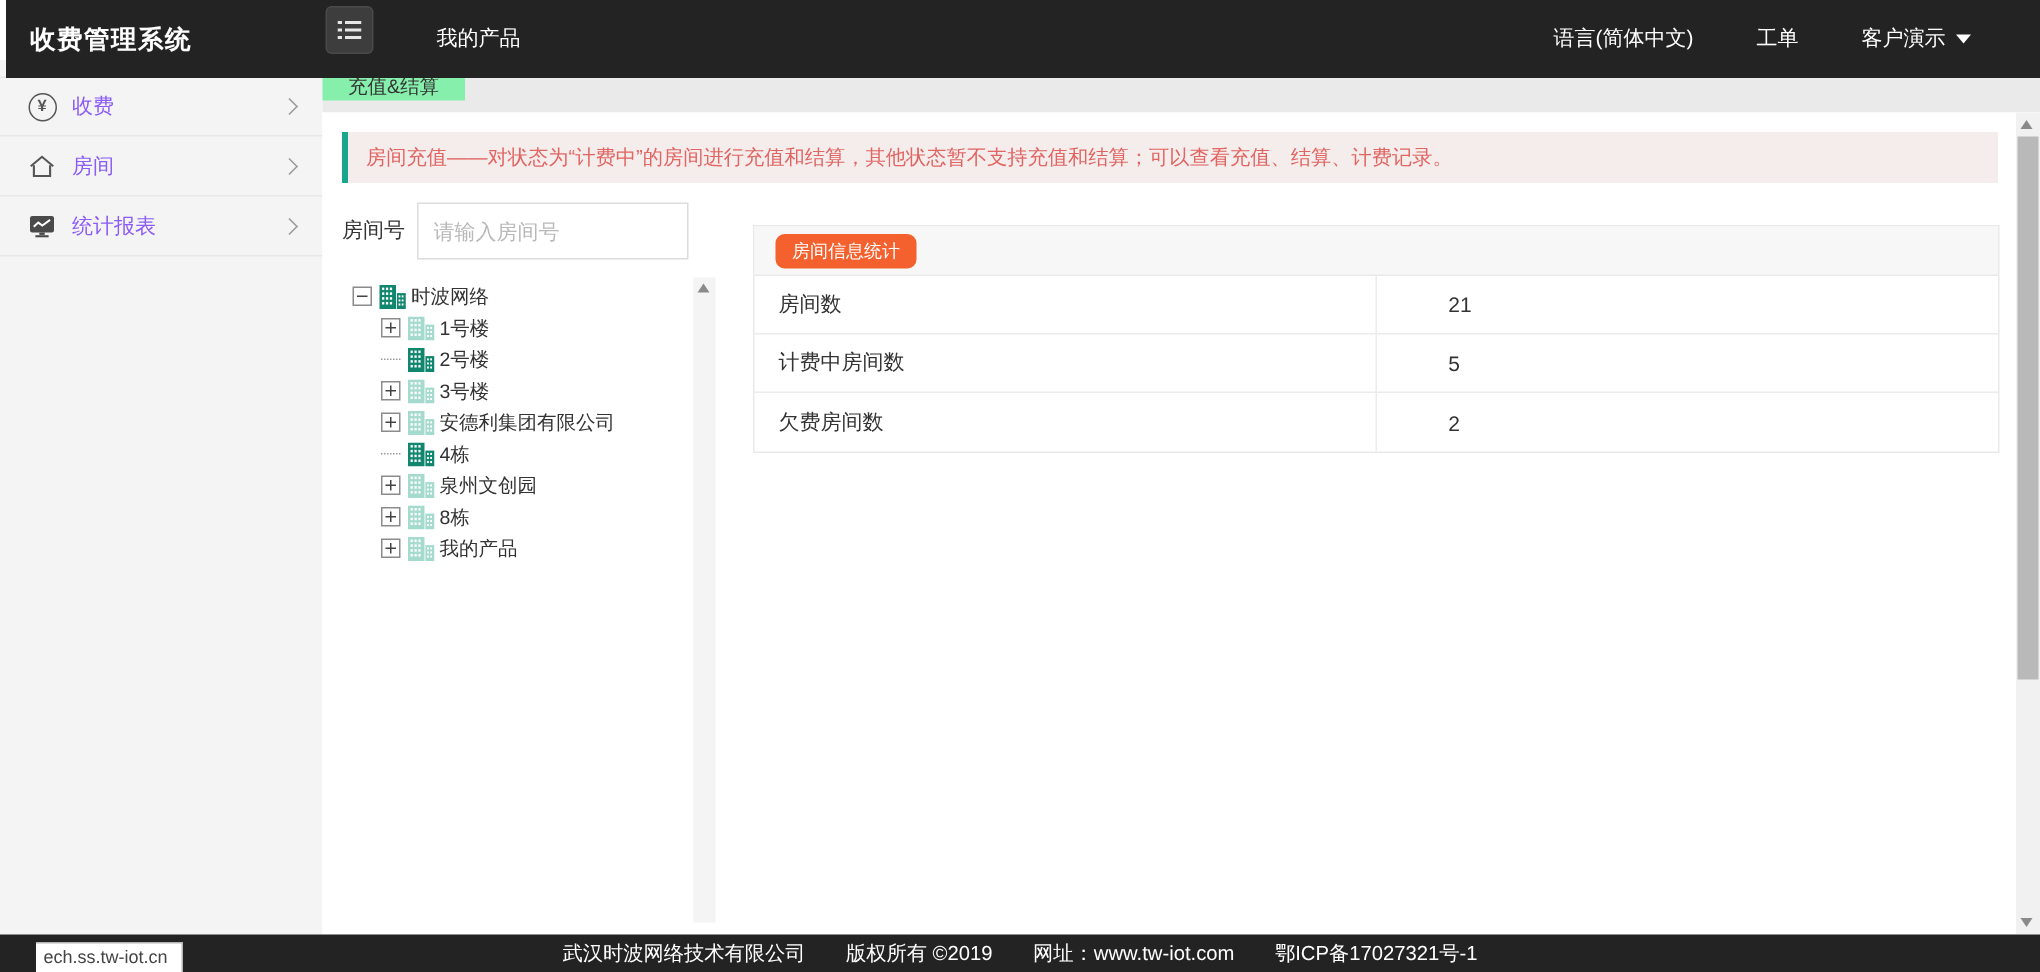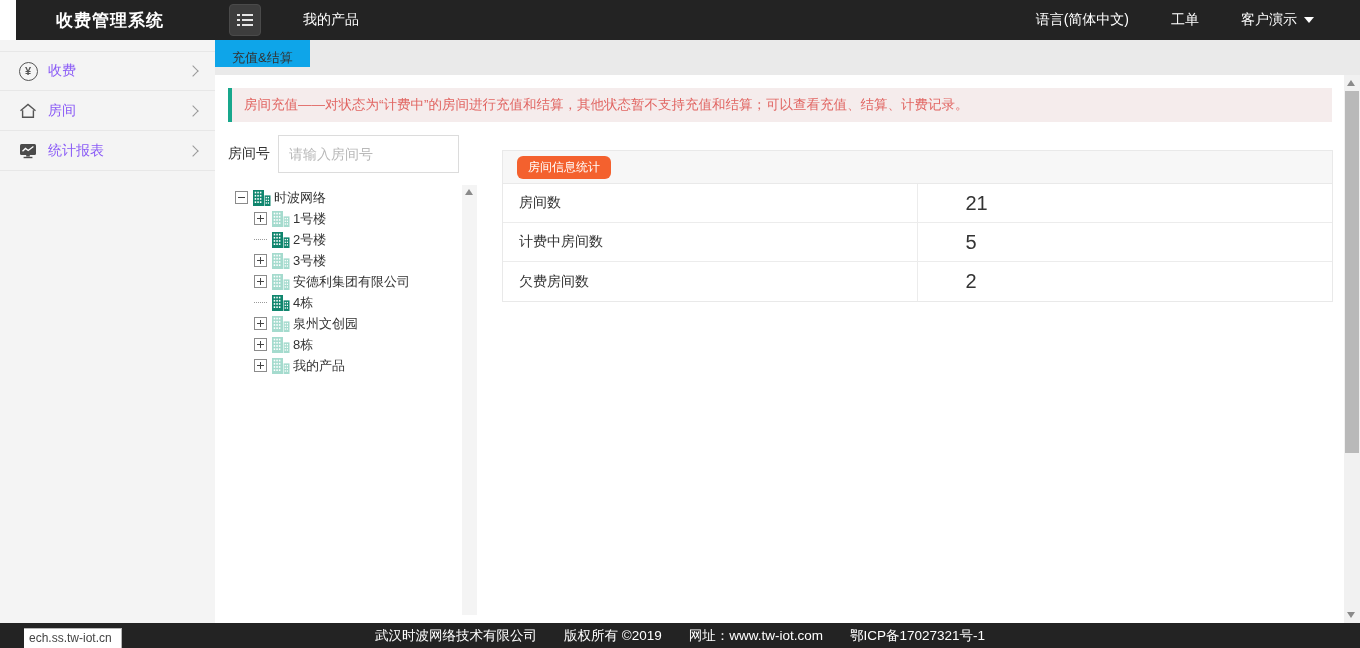--- a/index.html
+++ b/index.html
@@ -4,22 +4,22 @@
 <style>
   * { margin:0; padding:0; box-sizing:border-box; }
   html,body { width:1360px; height:648px; }
   body {
     position:relative; overflow:hidden; background:#fff;
     font-family:"Liberation Sans","DejaVu Sans",sans-serif;
     color:#333;
   }
 
   
-  .topbar { position:absolute; top:0; left:16px; right:0; height:40px; background:#232323;
-            display:flex; align-items:center; z-index:10;padding-left:24px; }
+  .topbar { position:absolute; top:0; left:4px; right:0; height:52px; background:#232323;
+            display:flex; align-items:center; z-index:10; }
   .app-title { margin-left:16px; font-size:17px; font-weight:bold; color:#fff; letter-spacing:1px; }
   .menu-btn { position:absolute; left:213px; top:4px; width:32px; height:32px; background:#3d3d3d;
               border:1px solid #4a4a4a; border-radius:4px; display:flex; align-items:center; justify-content:center; cursor:pointer; }
   .product-link { position:absolute; left:287px; color:#fff; font-size:14px; cursor:pointer; }
   .topbar-right { margin-left:auto; display:flex; align-items:center; gap:42px; padding-right:46px; }
   .topbar-item { color:#fff; font-size:14px; cursor:pointer; display:flex; align-items:center; }
   .caret-down { display:inline-block; margin-left:7px; width:0; height:0;
                 border-left:5px solid transparent; border-right:5px solid transparent; border-top:6px solid #fff; }
 
   
@@ -31,21 +31,21 @@
   .side-label { margin-left:8px; font-size:14px; color:#8b5cf6; }
   .chev { margin-left:auto; width:8px; height:8px; border-top:1.5px solid #999; border-right:1.5px solid #999;
           transform:rotate(45deg); }
   .yen-circle { width:19px; height:19px; border:1.4px solid #555; border-radius:50%;
                 display:flex; align-items:center; justify-content:center; font-size:11px; color:#555; font-weight:bold; }
 
   
   .main { position:absolute; top:40px; left:215px; right:0; bottom:25px; background:#fff; }
   .tabbar { height:35px; background:#eaeaea; }
   .tab-active { display:inline-block; height:27px; line-height:35px; padding:0 17px;
-                background:#0ea5e9; font-size:13px; color:#333; cursor:pointer; }
+                background:#86efac; font-size:13px; color:#333; cursor:pointer; }
   .content { position:absolute; top:35px; left:0; right:0; bottom:0; background:#fff; }
 
   .alert { position:absolute; left:13px; top:13px; right:28px; height:34px;
            background:#f5ecec; border-left:4px solid #18a78c; color:#e16562;
            font-size:13.5px; line-height:34px; padding-left:12px; white-space:nowrap; overflow:hidden; }
 
   
   .left-panel { position:absolute; left:13px; top:60px; width:252px; }
   .search-row { display:flex; align-items:center; }
   .search-label { font-size:14px; color:#333; margin-right:8px; flex:none; }
@@ -74,21 +74,21 @@
 
   
   .right-panel { position:absolute; left:287px; top:75px; right:27px; border:1px solid #e9e9e9; background:#fff; }
   .panel-head { height:33px; background:#f7f7f7; border-bottom:1px solid #e9e9e9;
                 display:flex; align-items:center; padding-left:14px; }
   .badge { background:#f4612e; color:#fff; font-size:12px; padding:3px 11px; border-radius:6px; }
   .stat-row { height:39px; display:flex; border-bottom:1px solid #ececec;gap:32px; }
   .stat-row:last-child { border-bottom:none; }
   .cell-l { width:50%; border-right:1px solid #ececec; display:flex; align-items:center;
             padding-left:16px; font-size:14px; color:#333; }
-  .cell-r { flex:1; display:flex; align-items:center; padding-left:16px; font-size:20px; color:#333; }
+  .cell-r { flex:1; display:flex; align-items:center; padding-left:16px; font-size:14px; color:#333; }
 
   
   .v-scroll { position:absolute; right:0; top:0; width:16px; bottom:0; background:#f1f1f1; }
   .v-thumb { position:absolute; left:1px; width:14px; top:16px; height:362px; background:#b9b9b9; cursor:pointer; }
 
   
   .footer { position:absolute; bottom:0; left:0; right:0; height:25px; background:#232323;
             display:flex; align-items:center; justify-content:center; gap:27px; z-index:10; }
   .footer span { color:#fff; font-size:13.5px; white-space:nowrap; }
 

